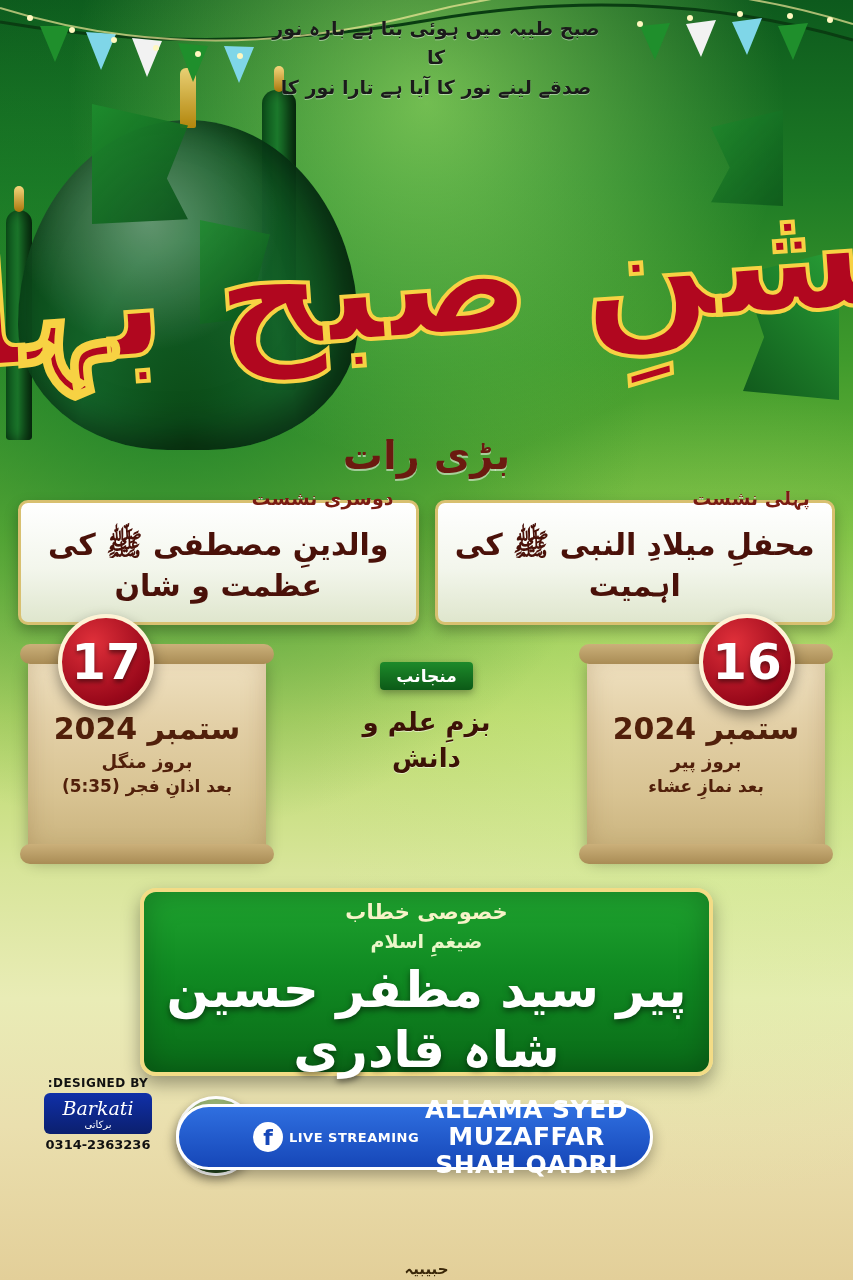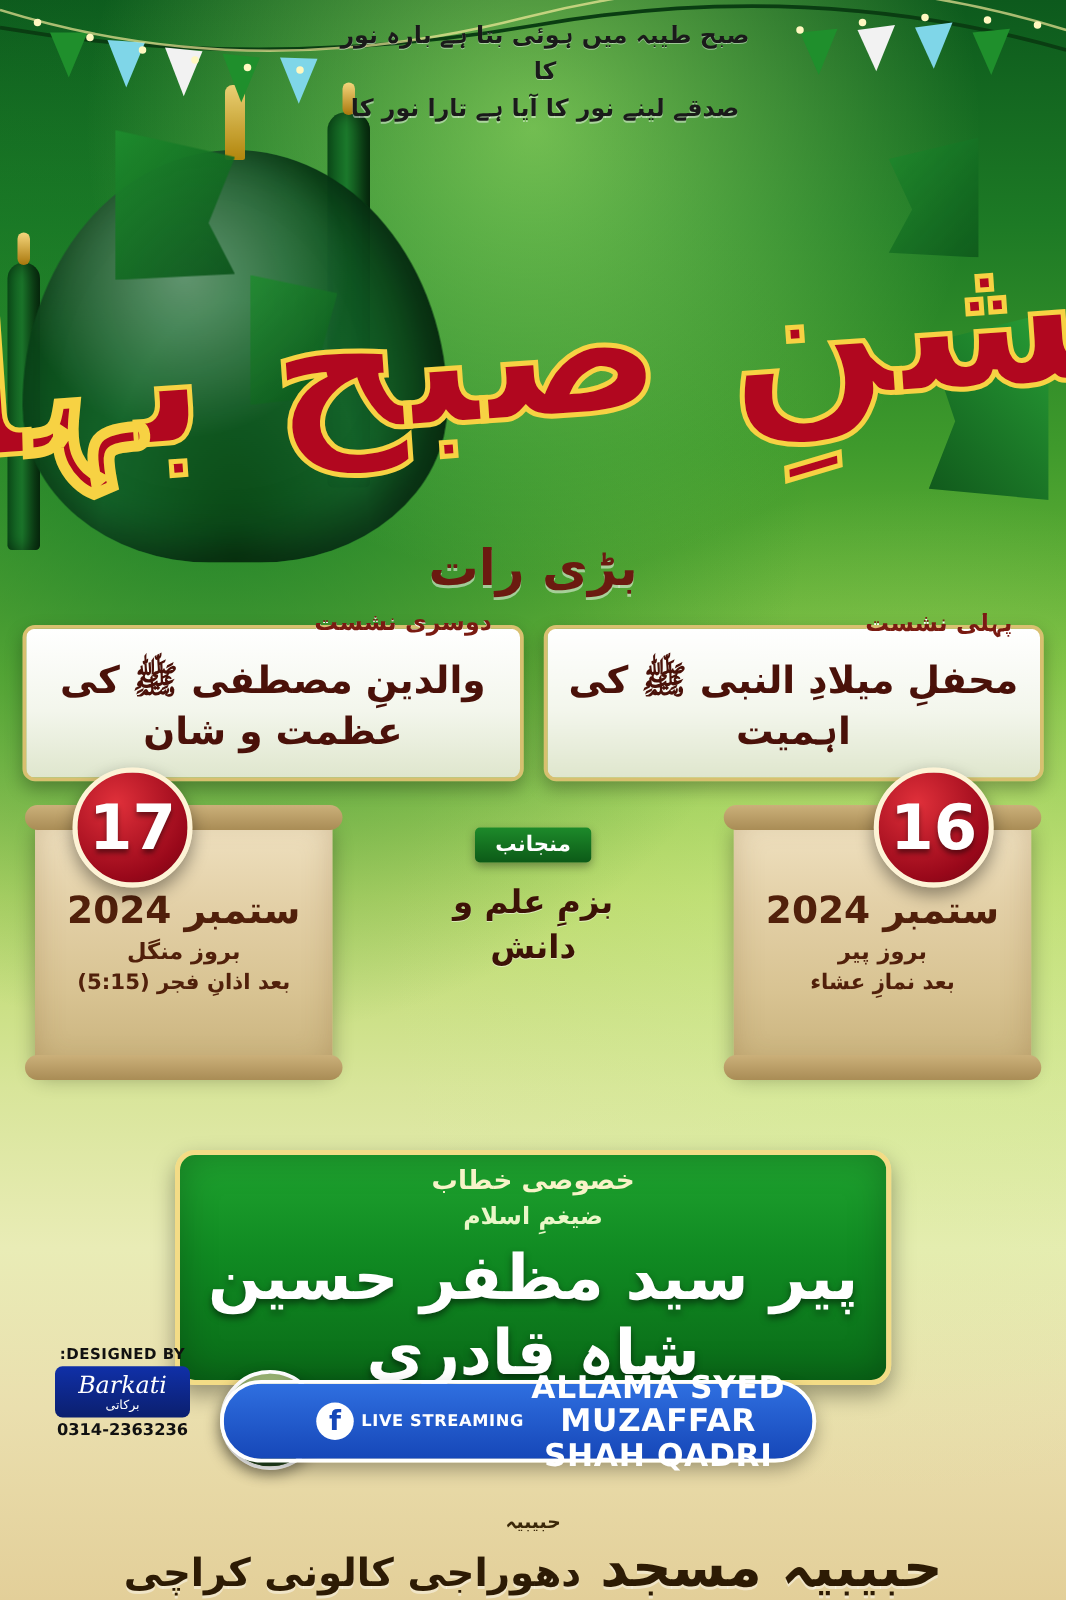--- a/index.html
+++ b/index.html
@@ -176,21 +176,21 @@
     color: #fff; font-size: 17px; font-weight: 700; border-radius: 4px;
     box-shadow: 0 3px 8px rgba(0,0,0,.35);
   }
   .mid-block .mtext {
     margin-top: 14px; font-size: 26px; font-weight: 700; color: #3c1206; line-height: 1.4;
     text-shadow: 0 1px 0 rgba(255,255,255,.5);
   }
 
   
   .speaker {
-    position: absolute; left: 140px; right: 140px; top: 920px; height: 188px;
+    position: absolute; left: 140px; right: 140px; top: 888px; height: 188px;
     background: linear-gradient(180deg,#1fa32f 0%, #108a22 45%, #0a6b18 100%);
     border: 4px solid #f3dc86;
     border-radius: 16px;
     box-shadow: 0 8px 18px rgba(0,0,0,.35), inset 0 0 30px rgba(0,0,0,.25);
     text-align: center; color: #fff; padding-top: 8px;
   }
   .speaker .khitab { font-size: 21px; font-weight: 700; color: #f7f3c8; }
   .speaker .titleline { font-size: 19px; font-weight: 700; color: #eaf7c8; margin-top: 6px; }
   .speaker .name {
     margin-top: 8px; font-size: 50px; font-weight: 700; line-height: 1.2;
@@ -346,21 +346,21 @@
         <div class="dline2">بروز پیر</div>
         <div class="dline3">بعد نمازِ عشاء</div>
       </div>
     </div>
     <div class="badge right">16</div>
 
     <div class="scroll left">
       <div class="inner">
         <div class="dline1">ستمبر 2024</div>
         <div class="dline2">بروز منگل</div>
-        <div class="dline3">بعد اذانِ فجر (5:15)</div>
+        <div class="dline3">بعد اذانِ فجر (5:35)</div>
       </div>
     </div>
     <div class="badge left">17</div>
 
     <div class="mid-block">
       <span class="ribbon">منجانب</span>
       <div class="mtext">بزمِ علم و دانش</div>
     </div>
   </div>
 
@@ -389,19 +389,15 @@
     <span class="live">LIVE
 STREAMING</span>
     <span class="names">
       <span>ALLAMA SYED</span><br>
       <span>MUZAFFAR SHAH QADRI</span>
     </span>
   </div>
 
   <div class="footer">
     <div class="logo-mark">حبیبیہ</div>
-    <div class="venue">
-      <span>حبیبیہ مسجد</span>
-      <span class="small">دھوراجی کالونی کراچی</span>
-    </div>
   </div>
 
 </div>
 
 </body></html>

